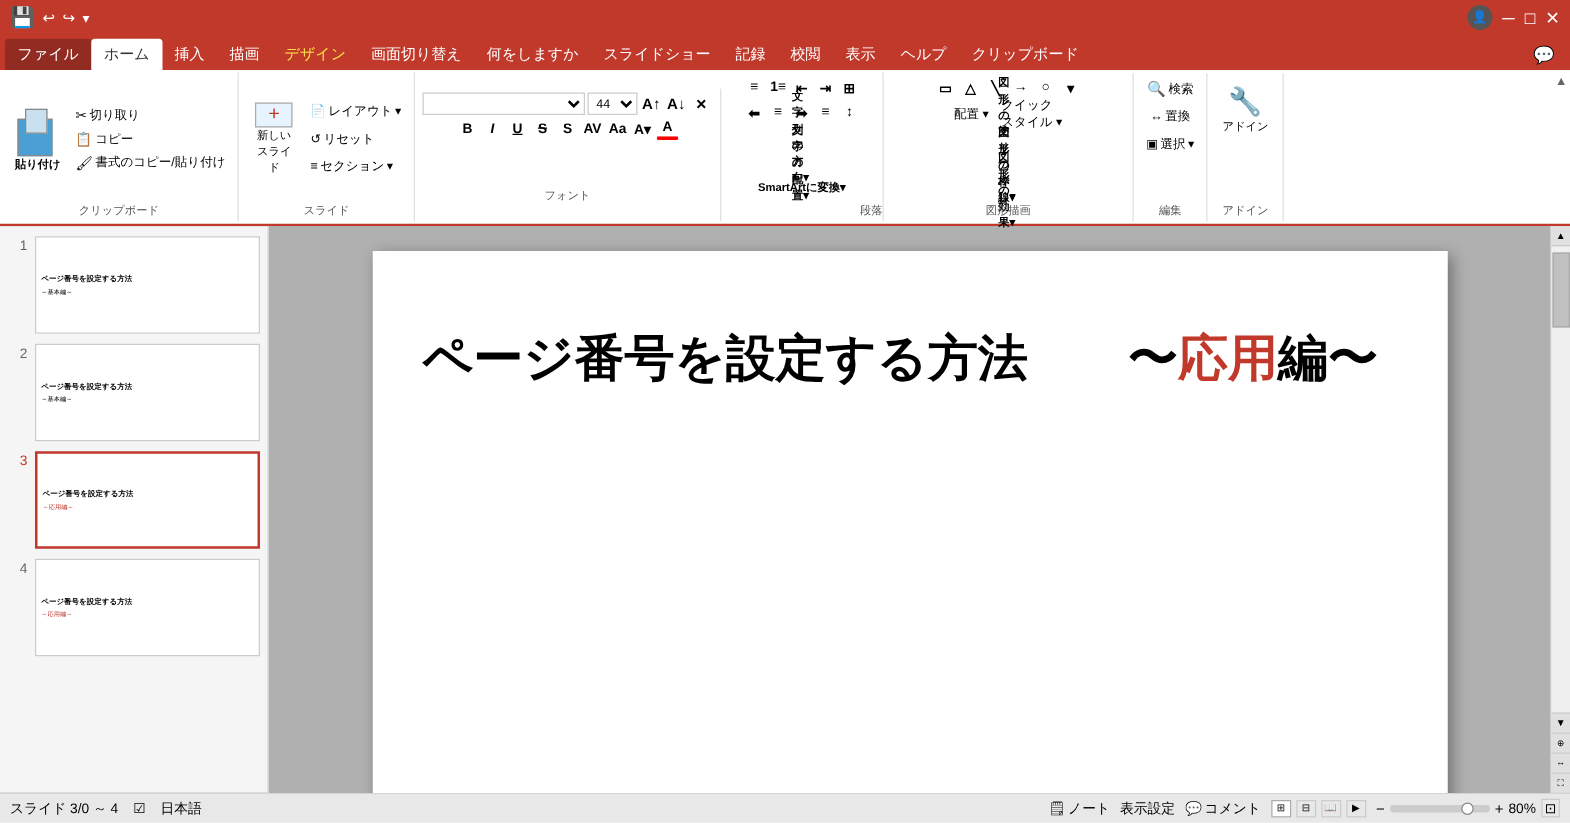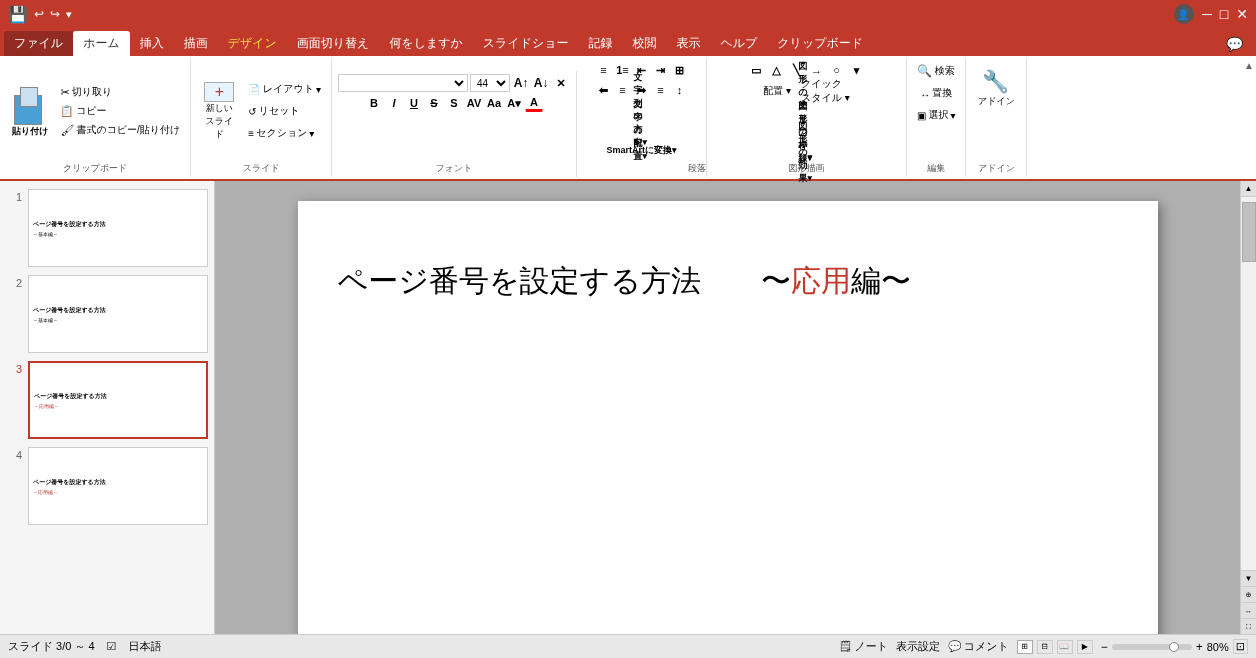--- a/index.html
+++ b/index.html
@@ -120,21 +120,21 @@
       <span class="format-btn" style="font-weight:bold;">B</span>
       <span class="format-btn" style="font-style:italic;">I</span>
       <span class="format-btn" style="text-decoration:underline;">U</span>
       <span class="format-btn" style="text-decoration:line-through;">S</span>
       <span class="format-btn">S</span>
       <span class="format-btn">AV</span>
       <span class="format-btn">Aa</span>
       <span class="format-btn">A▾</span>
       <span class="format-btn" style="border-bottom:3px solid red;">A</span>
     </div>
-    <span class="rib-group-name" style="position:absolute;bottom:2px;left:0;right:0;text-align:center;font-size:9px;color:#555;">フォント</span>
+    <span class="rib-group-name" style="position:absolute;bottom:14px;left:0;right:0;text-align:center;font-size:9px;color:#555;">フォント</span>
   </div>
 
   <div class="rib-group" style="padding:3px 6px 16px 6px; position:relative; display:flex; flex-direction:column; gap:2px; border-right:1px solid #e0e0e0; min-width:130px;">
     <div style="display:flex; gap:1px; align-items:center;">
       <span class="format-btn">≡</span>
       <span class="format-btn">1≡</span>
       <span class="format-btn">⇤</span>
       <span class="format-btn">⇥</span>
       <span class="format-btn">⊞</span>
     </div>
@@ -254,21 +254,21 @@
   </div>
 
   <div style="flex:1; display:flex; flex-direction:column; overflow:hidden;">
 
     <div style="flex:1; display:flex; overflow:hidden;">
 
       <div style="flex:1; background:#b0b0b0; overflow:auto; display:flex; align-items:flex-start; justify-content:center; padding:20px;">
 
         <div style="background:white; width:860px; min-height:480px; position:relative; box-shadow:3px 3px 12px rgba(0,0,0,0.4);">
 
-          <div style="font-size:30px; font-weight:400; color:#000; padding:60px 50px 20px 40px; font-family: 'MS Gothic', Meiryo, sans-serif; line-height:1.3;">
+          <div style="font-size:40px; font-weight:700; color:#000; padding:60px 50px 20px 40px; font-family: 'MS Gothic', Meiryo, sans-serif; line-height:1.3;">
             <span>ページ番号を設定する方法　　〜</span><span style="color:#c0392b;">応用</span><span>編〜</span>
           </div>
 
         </div>
       </div>
 
       <div style="width:16px; background:#f0f0f0; border-left:1px solid #ccc; display:flex; flex-direction:column; align-items:center;">
         <div style="width:16px;height:16px;background:#e0e0e0;border-bottom:1px solid #ccc;display:flex;align-items:center;justify-content:center;cursor:pointer;font-size:8px;">▲</div>
         <div style="flex:1; width:100%; position:relative;">
           <div style="width:14px;height:60px;background:#c0c0c0;border:1px solid #aaa;position:absolute;top:5px;margin:0 1px;cursor:pointer;"></div>

